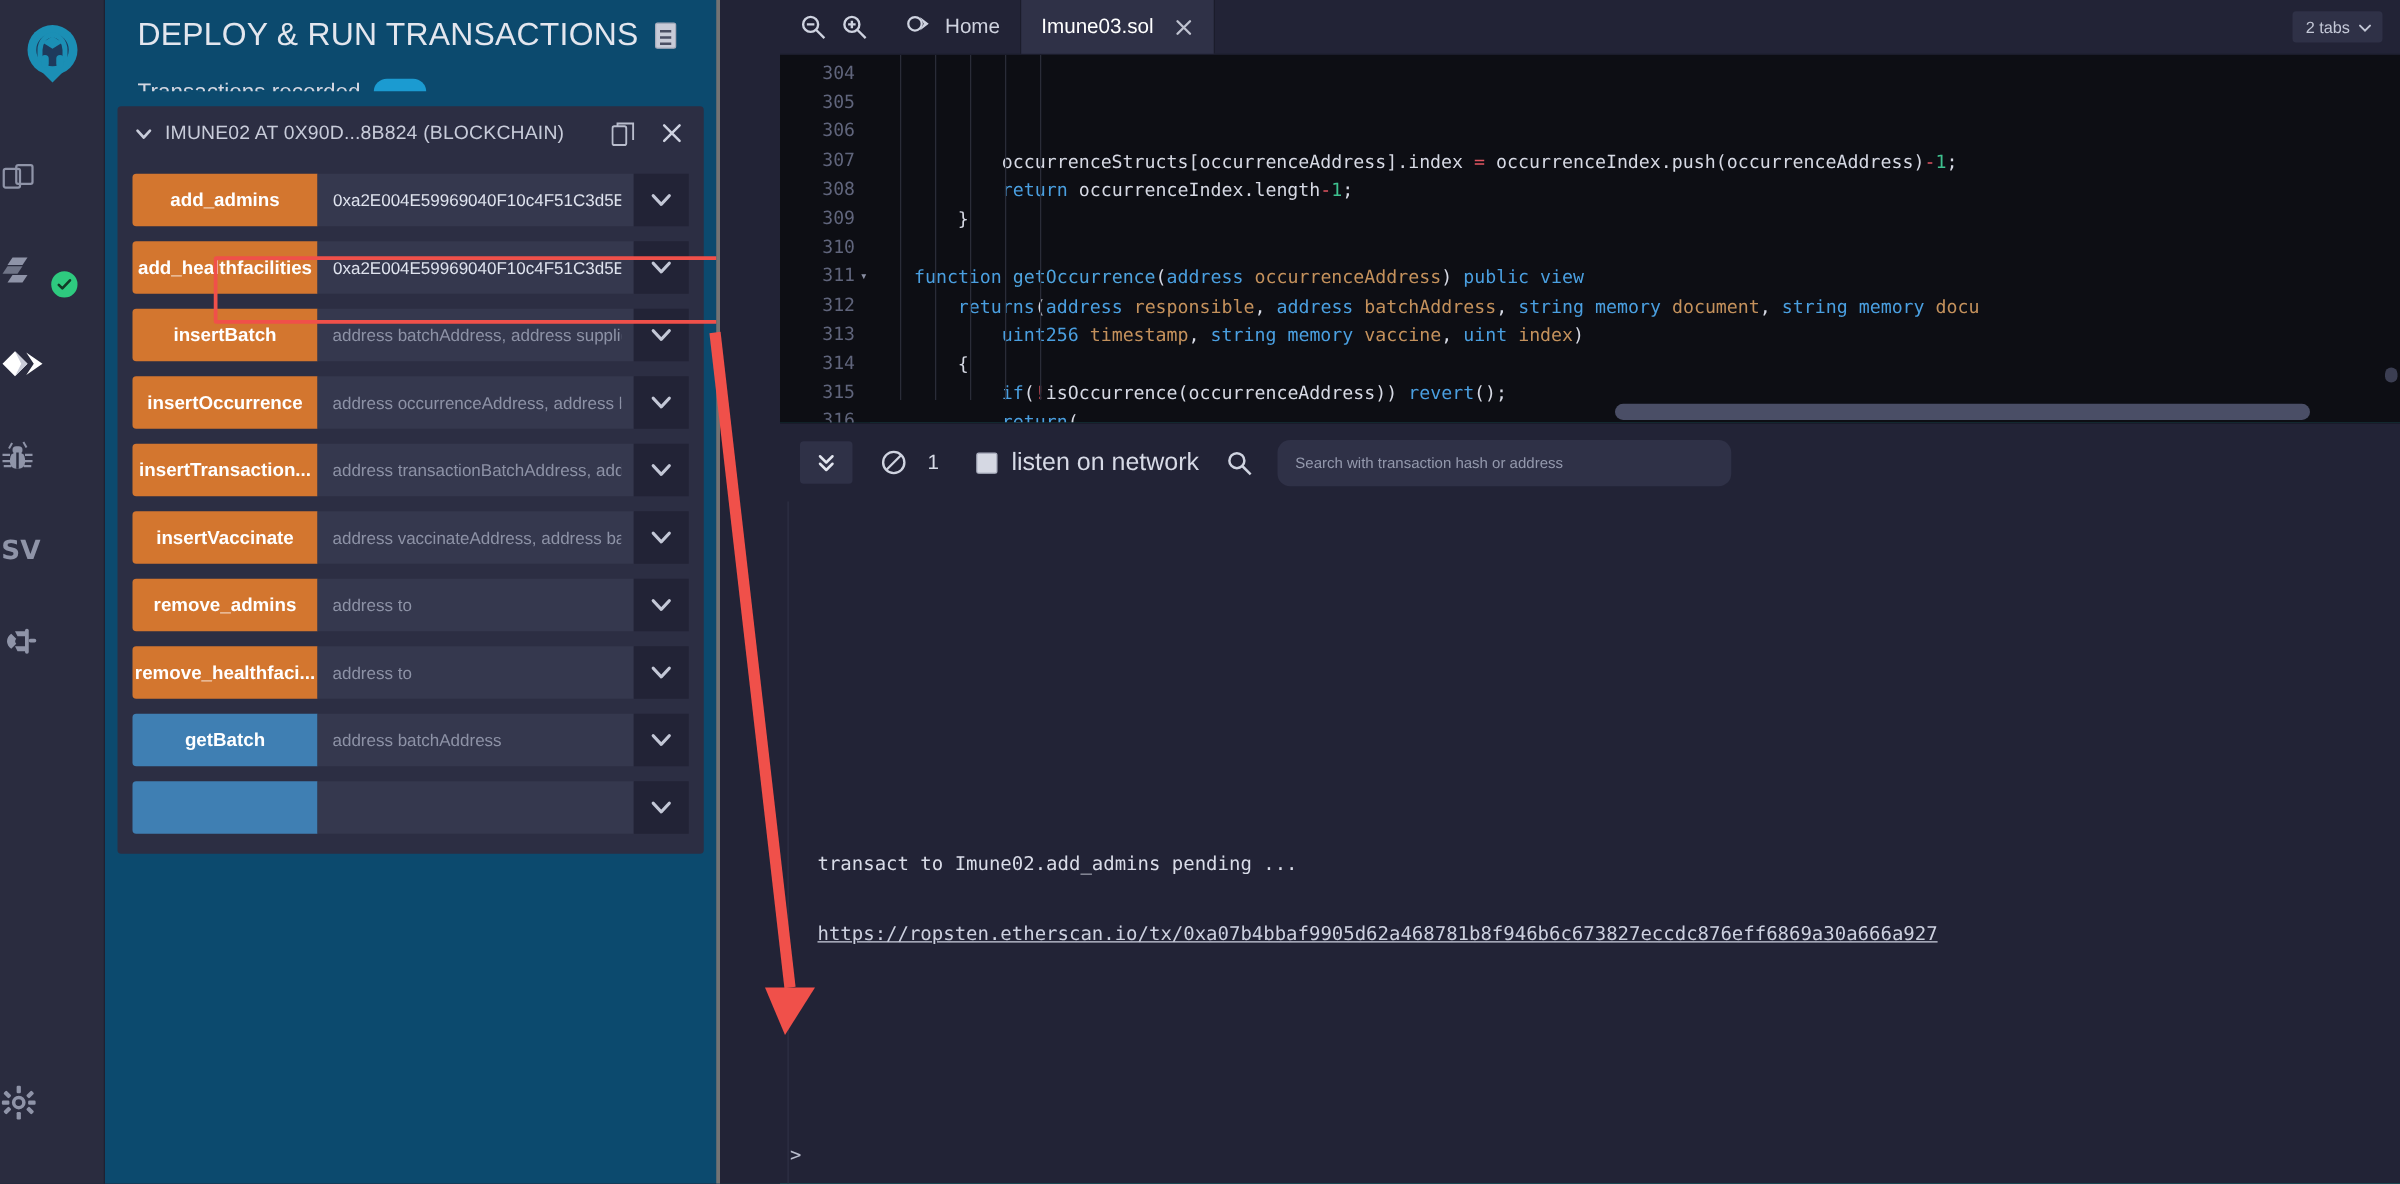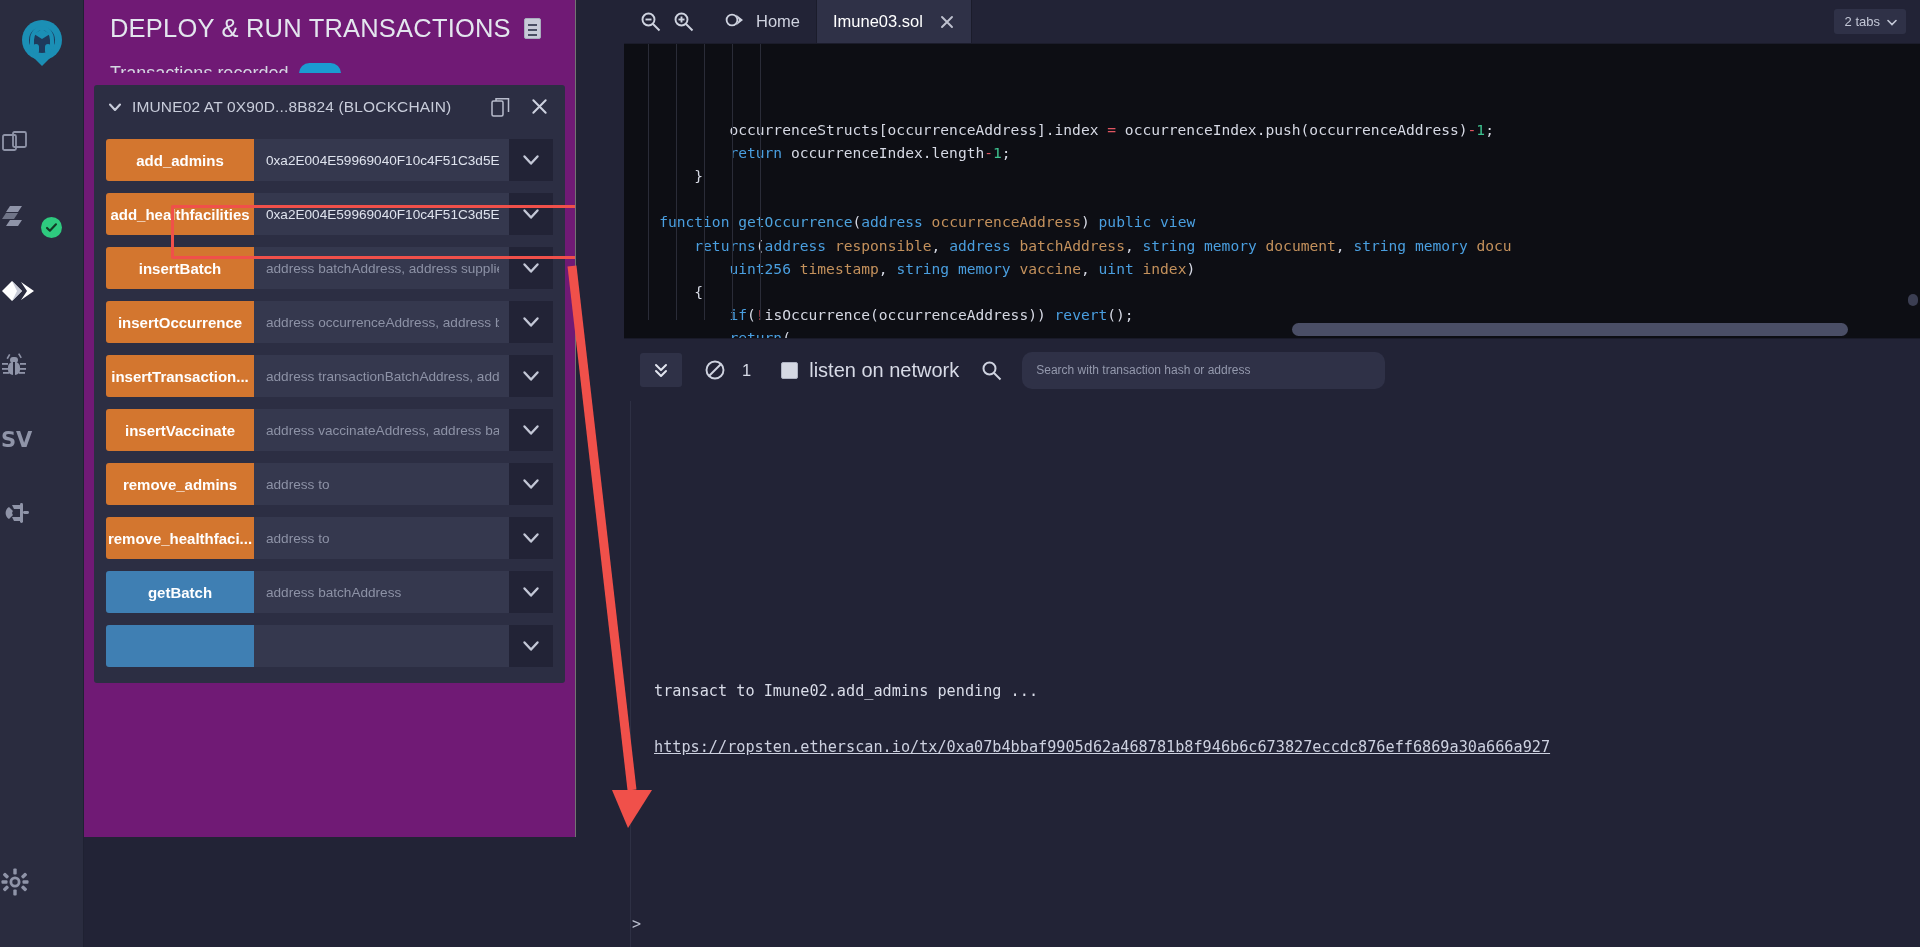--- a/index.html
+++ b/index.html
@@ -29,23 +29,23 @@
     position: absolute; right: 22px; bottom: 16px;
     width: 21px; height: 21px; border-radius: 50%;
     background: #2eca7f; display: flex; align-items: center; justify-content: center;
   }
   .badge-check svg { width: 13px; height: 13px; }
   .icon-spacer { flex: 1 1 auto; }
   .gear-slot { margin-bottom: 28px; }
 
   
   .panel {
-    width: 492px; min-width: 492px; height: 837px;
-    background: #701a75;
-    border-right: 1px solid #737373;
+    width: 492px; min-width: 492px; height: 947px;
+    background: #0c4a6e;
+    border-right: 3px solid #737373;
     display: flex; flex-direction: column;
     position: relative; overflow: hidden;
   }
   .panel-title {
     display: flex; align-items: center; gap: 13px;
     padding: 14px 0 12px 26px;
     color: #e3e6ee; font-size: 25.5px; letter-spacing: 0.2px; font-weight: 400;
     white-space: nowrap;
   }
   .panel-title .doc-ico {
@@ -575,20 +575,35 @@
         <span>2 tabs</span>
         <span>
           <svg width="10" height="7" viewBox="0 0 10 7">
               <path d="M1 1.5 L5 5.5 L9 1.5" stroke="#c3c7d6" stroke-width="1.6" fill="none" stroke-linecap="round"></path>
             </svg>
         </span>
       </div>
     </div>
 
     <div class="editor">
+      <div class="gutter">
+          <div class="ln">304</div>
+          <div class="ln">305</div>
+          <div class="ln">306</div>
+          <div class="ln">307</div>
+          <div class="ln">308</div>
+          <div class="ln">309</div>
+          <div class="ln">310</div>
+          <div class="ln">311<span class="fold">▾</span></div>
+          <div class="ln">312</div>
+          <div class="ln">313</div>
+          <div class="ln">314</div>
+          <div class="ln">315</div>
+          <div class="ln">316</div>
+        </div>
       <div class="code">
         <div class="guides">
           <i style="left:24px"></i><i style="left:52px"></i><i style="left:80px"></i><i style="left:108px"></i><i style="left:136px"></i>
         </div>
       <div>            <span class="plain">occurrenceStructs[occurrenceAddress].index</span> <span class="bang">=</span> <span class="plain">occurrenceIndex.push(occurrenceAddress)</span><span class="bang">-</span><span class="num">1</span><span class="plain">;</span></div><div>            <span class="kw">return</span> <span class="plain">occurrenceIndex.length</span><span class="bang">-</span><span class="num">1</span><span class="plain">;</span></div><div>        <span class="plain">}</span></div><div>&nbsp;</div><div>    <span class="kw">function</span> <span class="fn">getOccurrence</span><span class="plain">(</span><span class="kw">address</span> <span class="par">occurrenceAddress</span><span class="plain">)</span> <span class="kw">public</span> <span class="kw">view</span></div><div>        <span class="kw">returns</span><span class="plain">(</span><span class="kw">address</span> <span class="par">responsible</span><span class="plain">,</span> <span class="kw">address</span> <span class="par">batchAddress</span><span class="plain">,</span> <span class="kw">string</span> <span class="kw">memory</span> <span class="par">document</span><span class="plain">,</span> <span class="kw">string</span> <span class="kw">memory</span> <span class="par">docu</span></div><div>            <span class="kw">uint256</span> <span class="par">timestamp</span><span class="plain">,</span> <span class="kw">string</span> <span class="kw">memory</span> <span class="par">vaccine</span><span class="plain">,</span> <span class="kw">uint</span> <span class="par">index</span><span class="plain">)</span></div><div>        <span class="plain">{</span></div><div>            <span class="kw">if</span><span class="plain">(</span><span class="bang">!</span><span class="plain">isOccurrence(occurrenceAddress))</span> <span class="kw">revert</span><span class="plain">();</span></div><div>            <span class="kw">return</span><span class="plain">(</span></div></div>
       <div class="hscroll">
         <div class="thumb"></div>
       </div>
       <div class="vscroll-dot"></div>
     </div>

